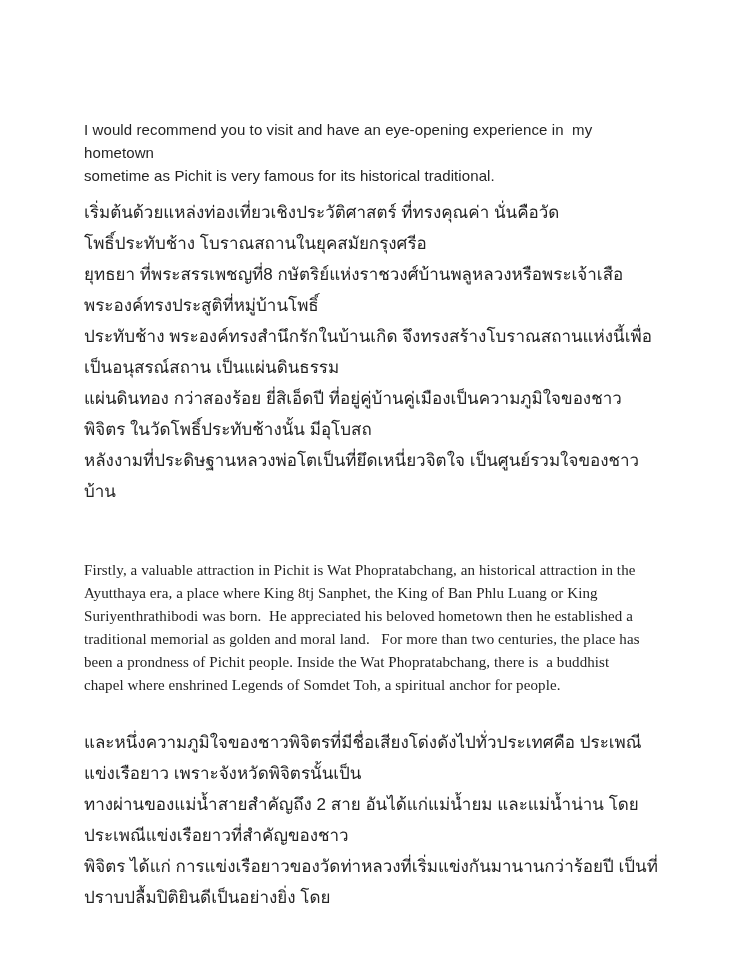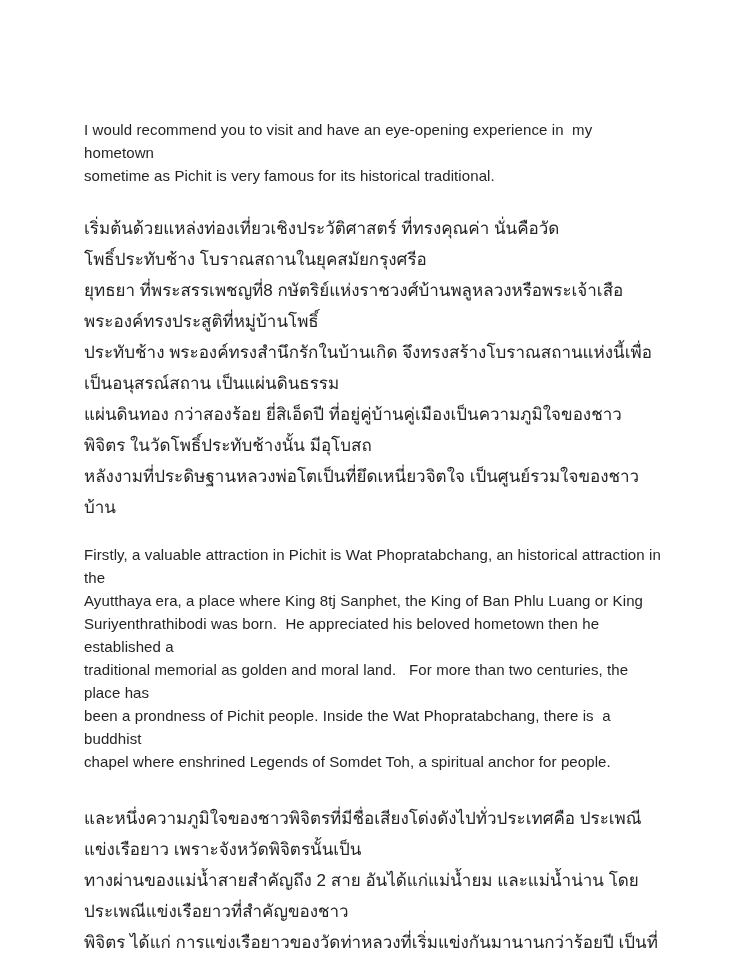--- a/index.html
+++ b/index.html
@@ -33,23 +33,23 @@
     font-size: 15px;
     line-height: 23px;
     letter-spacing: 0.1px;
   }
   
   .para-th {
     font-size: 17px;
     line-height: 31px;
   }
   
-  .doc p:nth-of-type(1) { margin-bottom: 26px; }
-  .doc p:nth-of-type(2) { margin-bottom: 20px; }
-  .doc p:nth-of-type(3) { margin-bottom: 30px; }
+  .doc p:nth-of-type(1) { margin-bottom: 10px; }
+  .doc p:nth-of-type(2) { margin-bottom: 52px; }
+  .doc p:nth-of-type(3) { margin-bottom: 30px; font-family: Liberation Serif, serif; }
   .doc p:nth-of-type(4) { margin-bottom: 12px; }
 </style>
 </head>
 <body>
 
 <div class="page">
   <div class="doc">
       <p class="para-en"><span class="line">I would recommend you to visit and have an eye-opening experience in  my hometown</span><span class="line">sometime as Pichit is very famous for its historical traditional.</span></p>
       <p class="para-th"><span class="line">เริ่มต้นด้วยแหล่งท่องเที่ยวเชิงประวัติศาสตร์ ที่ทรงคุณค่า นั่นคือวัดโพธิ์ประทับช้าง โบราณสถานในยุคสมัยกรุงศรีอ</span><span class="line">ยุทธยา ที่พระสรรเพชญที่8 กษัตริย์แห่งราชวงศ์บ้านพลูหลวงหรือพระเจ้าเสือ พระองค์ทรงประสูติที่หมู่บ้านโพธิ์</span><span class="line">ประทับช้าง พระองค์ทรงสำนึกรักในบ้านเกิด จึงทรงสร้างโบราณสถานแห่งนี้เพื่อเป็นอนุสรณ์สถาน เป็นแผ่นดินธรรม</span><span class="line">แผ่นดินทอง กว่าสองร้อย ยี่สิเอ็ดปี ที่อยู่คู่บ้านคู่เมืองเป็นความภูมิใจของชาวพิจิตร ในวัดโพธิ์ประทับช้างนั้น มีอุโบสถ</span><span class="line">หลังงามที่ประดิษฐานหลวงพ่อโตเป็นที่ยึดเหนี่ยวจิตใจ เป็นศูนย์รวมใจของชาวบ้าน</span></p>
       <p class="para-en"><span class="line">Firstly, a valuable attraction in Pichit is Wat Phopratabchang, an historical attraction in the</span><span class="line">Ayutthaya era, a place where King 8tj Sanphet, the King of Ban Phlu Luang or King</span><span class="line">Suriyenthrathibodi was born.  He appreciated his beloved hometown then he established a</span><span class="line">traditional memorial as golden and moral land.   For more than two centuries, the place has</span><span class="line">been a prondness of Pichit people. Inside the Wat Phopratabchang, there is  a buddhist</span><span class="line">chapel where enshrined Legends of Somdet Toh, a spiritual anchor for people.</span></p>

